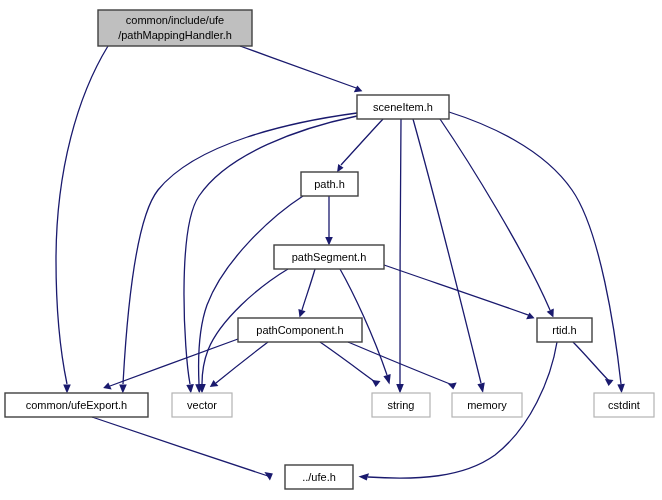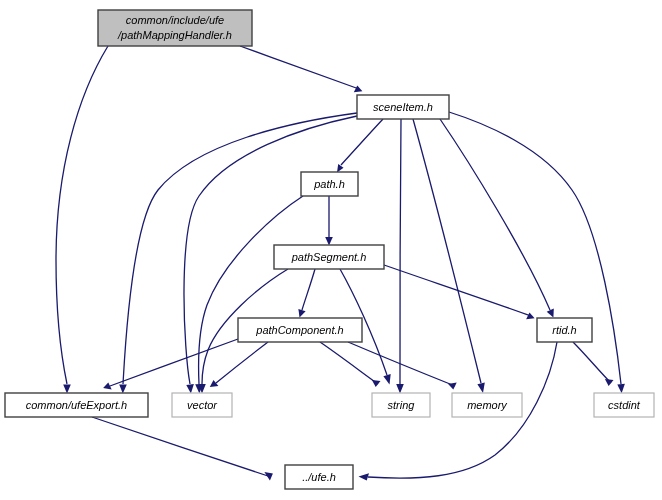--- a/index.html
+++ b/index.html
@@ -10,21 +10,20 @@
   body {
     width: 662px;
     height: 500px;
     font-family: "Liberation Sans", sans-serif;
     overflow: hidden;
   }
   #graph-root {
     position: relative;
     width: 548px;
     height: 500px;
-    font-style: italic;
   }
   svg#dep-graph {
     display: block;
     width: 662px;
     height: 500px;
   }
   .edge {
     fill: none;
     stroke: #1a1a6e;
     stroke-width: 1.3;

